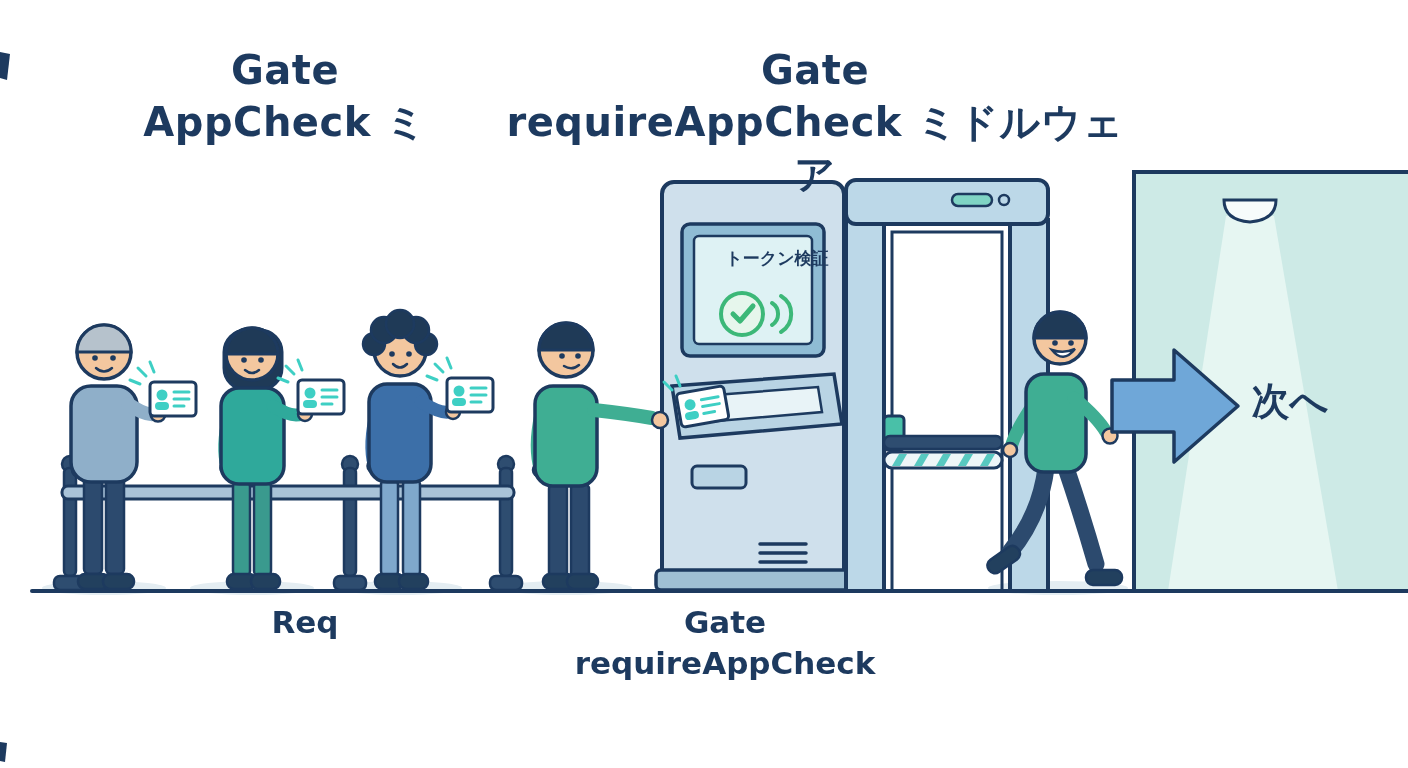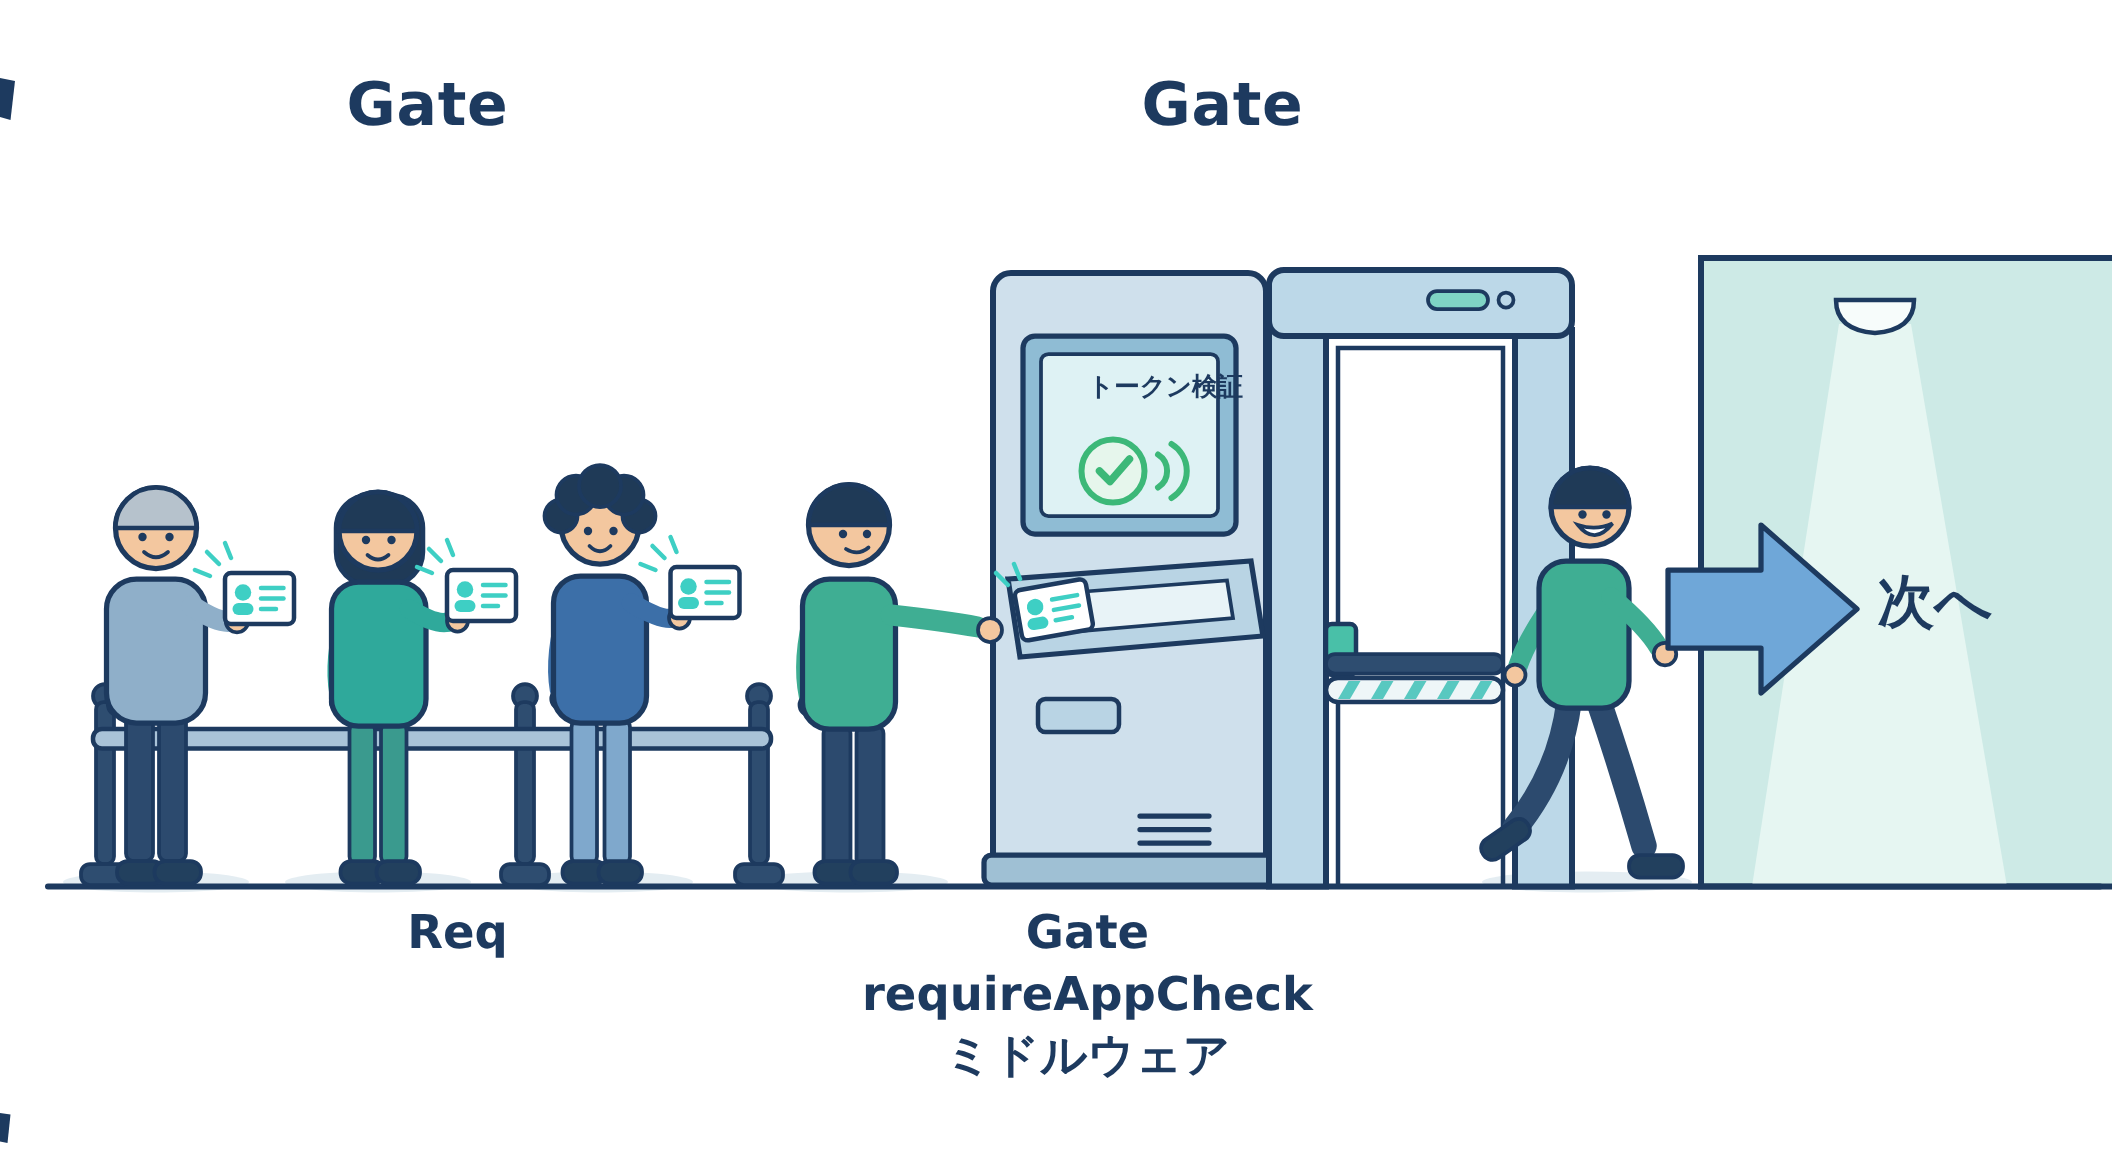--- a/index.html
+++ b/index.html
@@ -255,33 +255,34 @@
     <circle cx="1055" cy="343" r="2.8" class="eye"></circle>
         <circle cx="1071" cy="343" r="2.8" class="eye"></circle>
     <path d="M 1052,350 Q 1063,364 1075,349 Q 1064,354 1052,350 Z" fill="#ffffff" class="o25"></path>
   </g>
 
   <polygon points="1112,380 1174,380 1174,350 1238,406 1174,462 1174,432 1112,432" fill="#6fa7d8" class="o35" stroke-linejoin="round"></polygon>
 </svg>
 
 <div class="overlay t-title" style="left:120px; top:44px; width:330px;">
   <div>Gate</div>
+  <div>AppCheck ミ</div>
 </div>
 
 <div class="overlay t-title" style="left:495px; top:44px; width:640px;">
   <div>Gate</div>
+  <div>requireAppCheck ミドルウェア</div>
 </div>
 
 <div class="overlay t-screen" style="left:694px; top:247px; width:118px;padding-left:24px;">トークン検証</div>
 
 <div class="overlay t-exit" style="left:1234px; top:380px; width:112px;">次へ</div>
 
 <div class="overlay t-caption" style="left:140px; top:602px; width:330px;">
   <div>Req</div>
 </div>
 
 <div class="overlay t-caption" style="left:540px; top:602px; width:370px;">
   <div>Gate</div>
   <div>requireAppCheck</div>
-  <div>ミドルウェア</div>
 </div>
 
 </div>
 
 </body></html>

